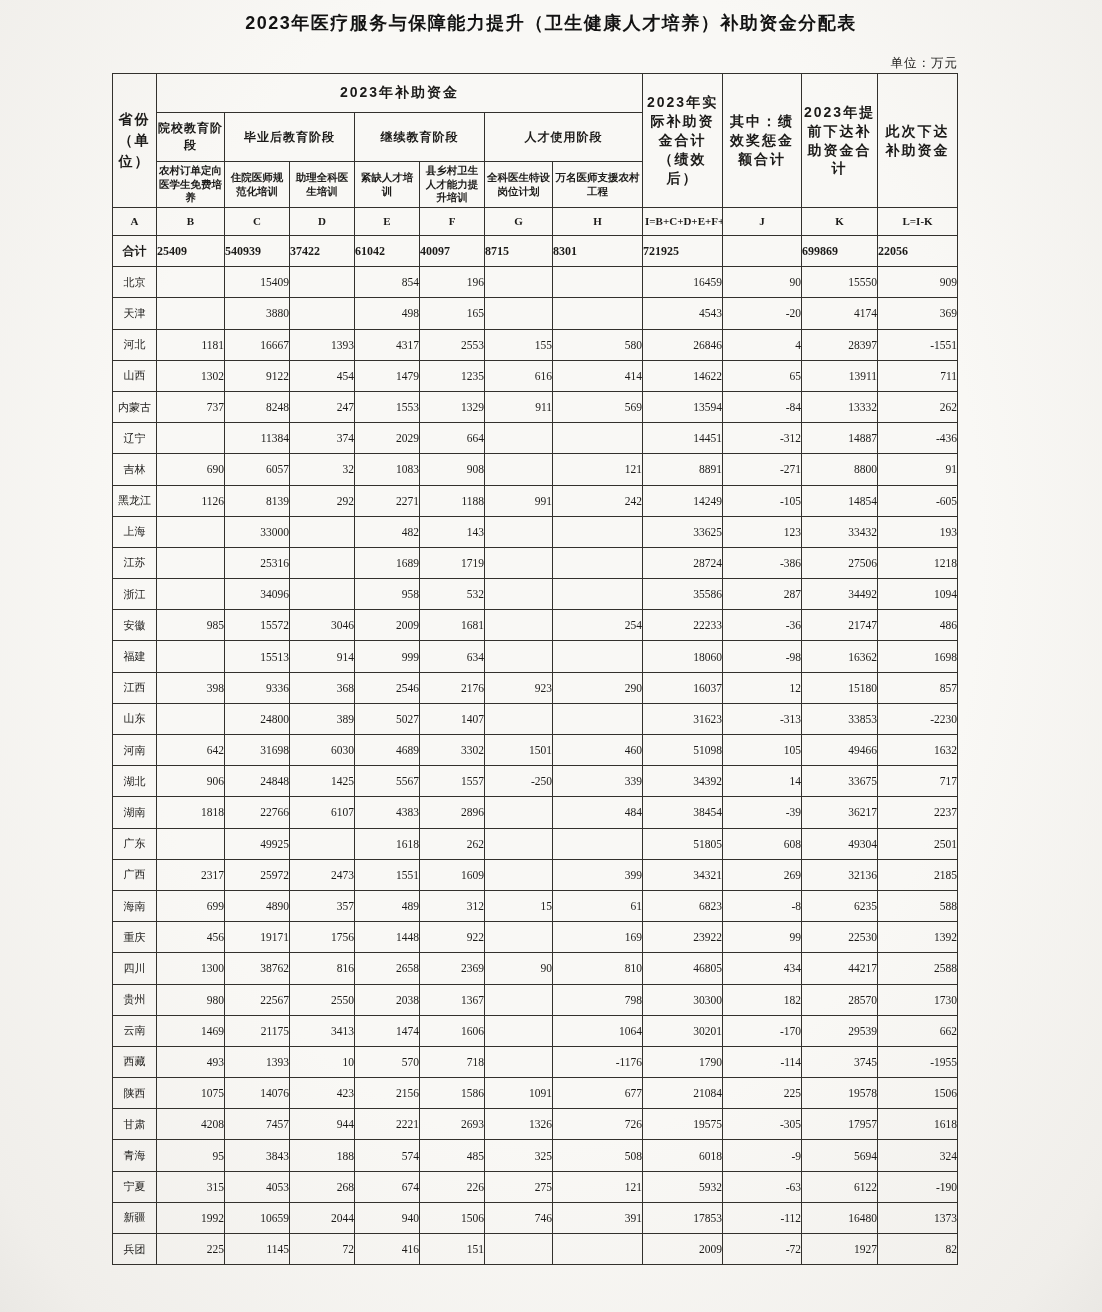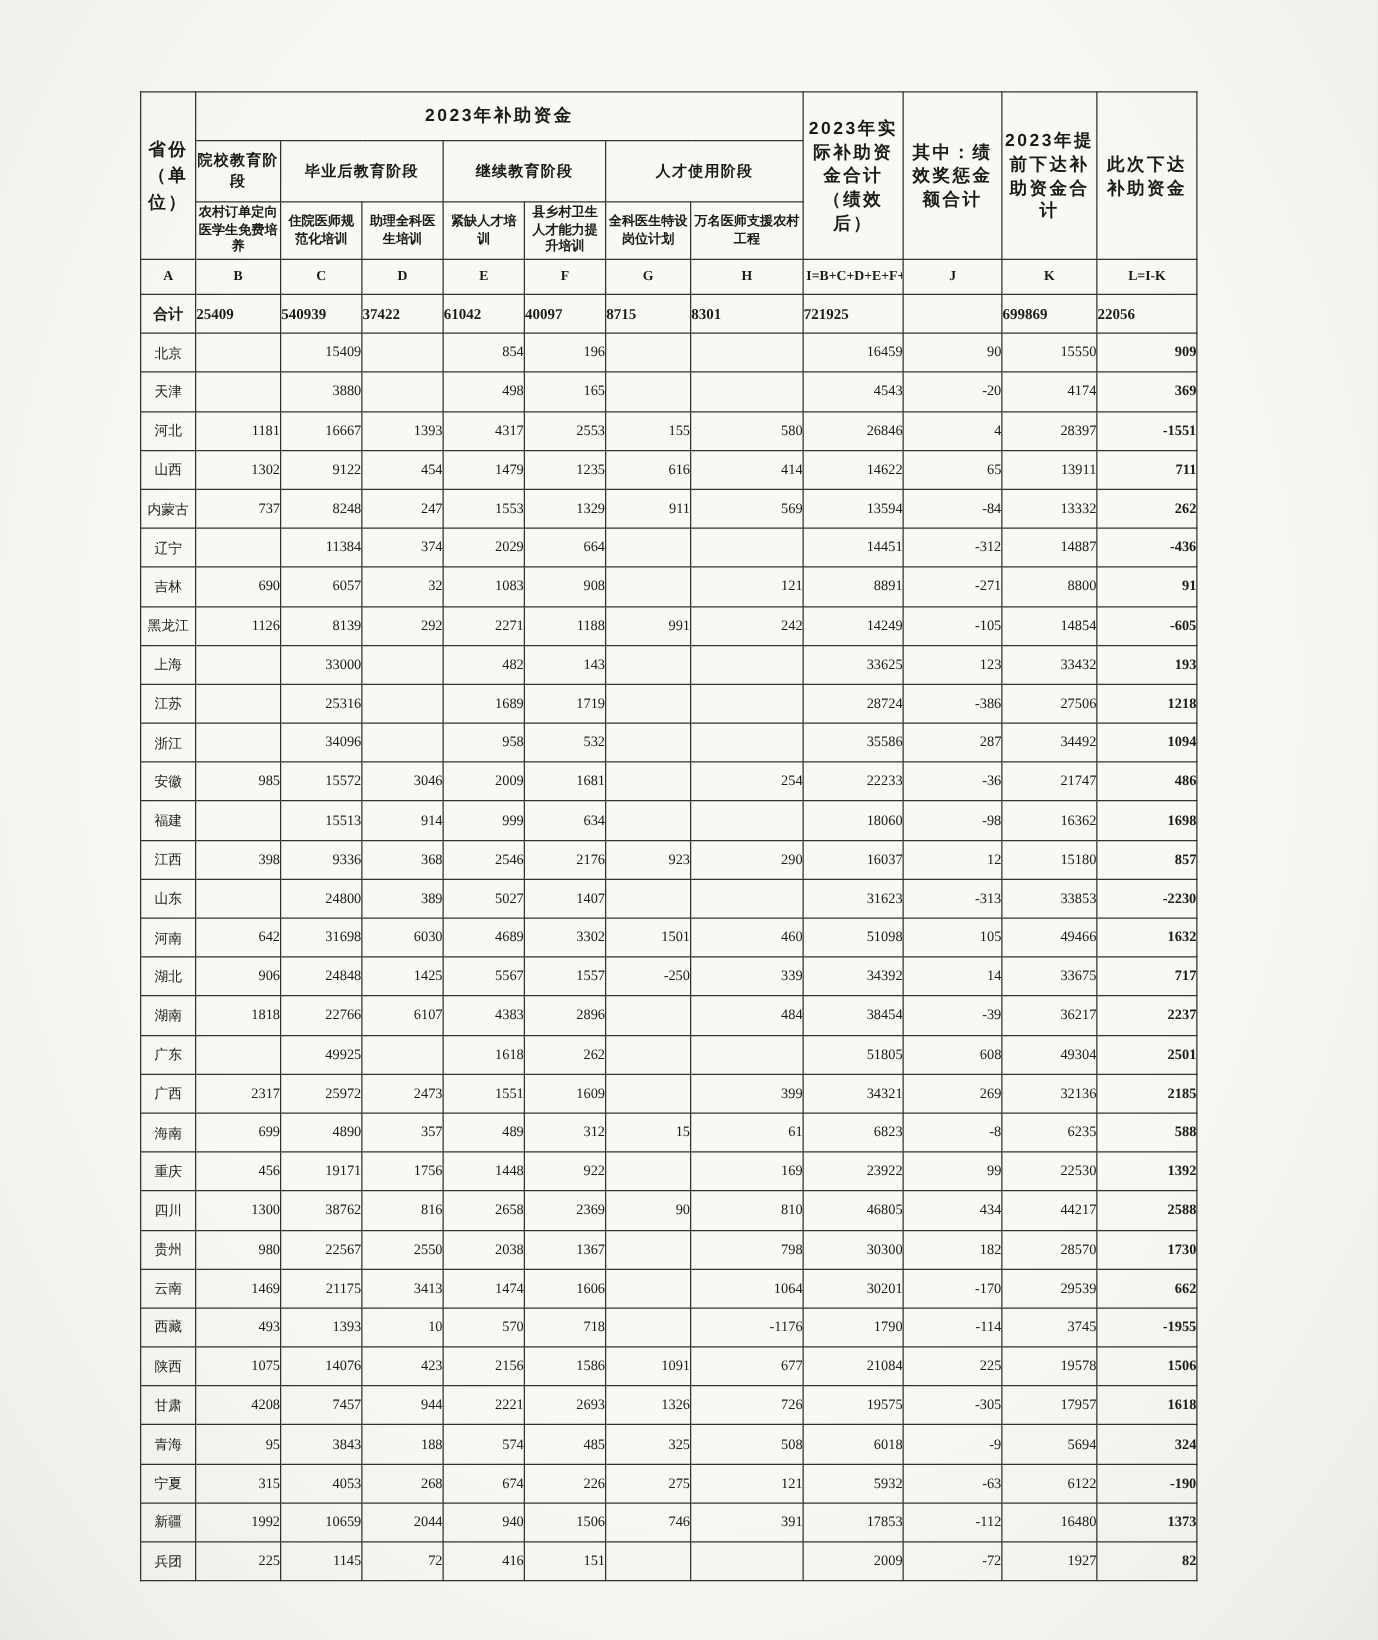--- a/index.html
+++ b/index.html
@@ -44,28 +44,30 @@
   tr.hr3 th{height:45px;font-size:10.5px;line-height:1.3;padding:0 2px;letter-spacing:0;}
   th.th-province{font-size:12px;white-space:pre-line;line-height:1.5;letter-spacing:0;}
   th.th-summary{font-size:10.5px;line-height:1.35;padding:0 3px;letter-spacing:0;}
   tr.code-row th{
     height:27px;font-size:11px;font-weight:600;line-height:1.15;
     font-family:"Liberation Serif","DejaVu Serif",serif;padding:0 2px;
   }
   tbody td{height:30.2px;font-size:11.5px;}
   td.td-label{text-align:center;font-size:11px;padding:0 1px;letter-spacing:0;}
   td.td-num{text-align:right;padding-right:6px;}
-  td.td-last{font-weight:bold;padding-right:7px;}
+  td.td-last{font-weight:normal;padding-right:7px;}
   tr.total-row td{font-weight:bold;font-size:12px;}
   tr.total-row td.td-num{text-align:left;padding-right:0;}
 </style>
 </head>
 <body>
 
 <div class="page">
+  <div class="title">2023年医疗服务与保障能力提升（卫生健康人才培养）补助资金分配表</div>
+  <div class="unit-note">单位：万元</div>
 
   <table class="fund">
     <colgroup>
       <col style="width:44px">
         <col style="width:68px">
         <col style="width:65px">
         <col style="width:65px">
       <col style="width:65px">
         <col style="width:65px">
         <col style="width:68px">

